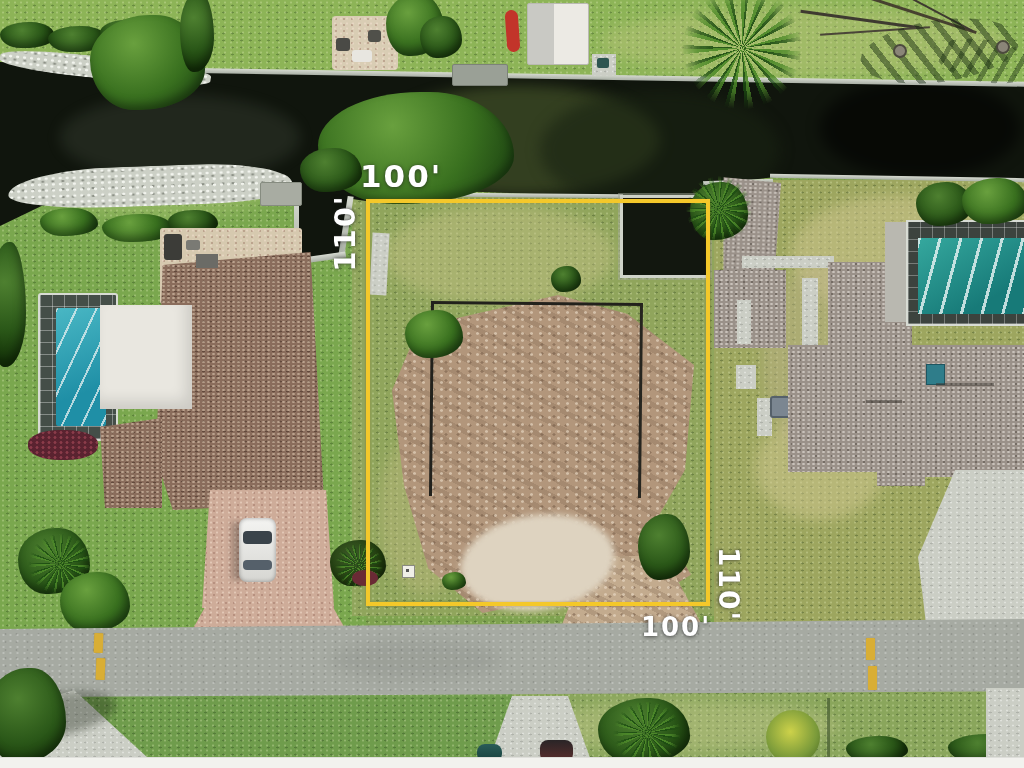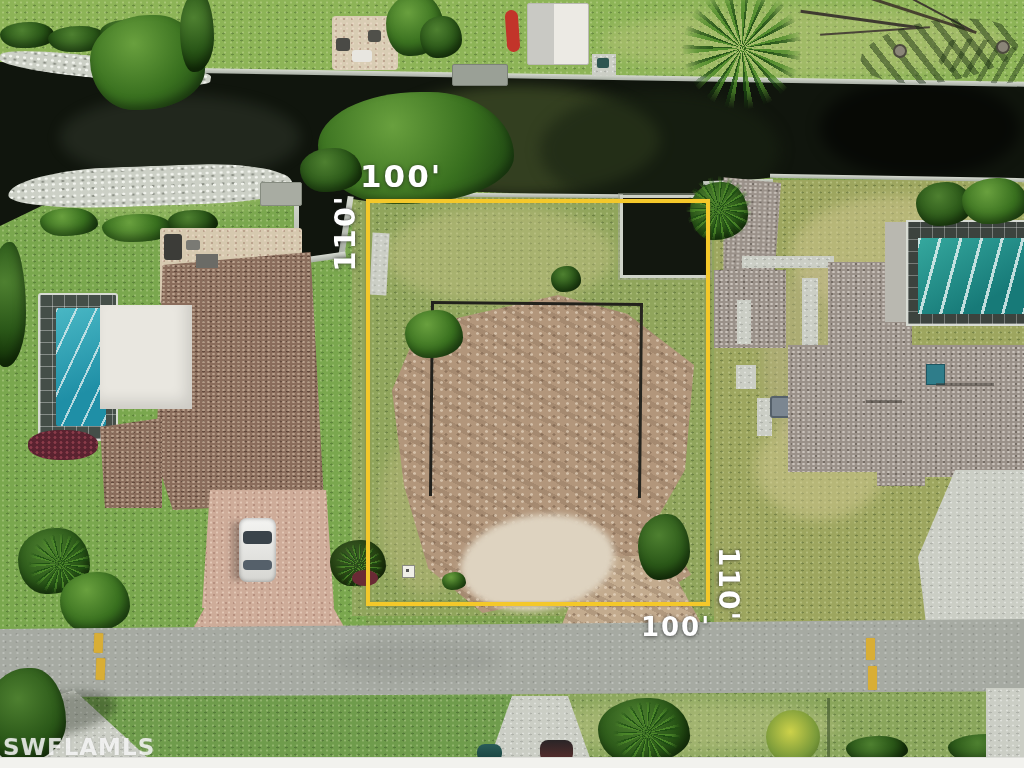--- a/index.html
+++ b/index.html
@@ -230,15 +230,13 @@
   <div class="abs" style="left:827px;top:698px;width:3px;height:60px;background:rgba(40,60,30,.5);"></div>
 
   <div class="abs" style="left:366px;top:199px;width:344px;height:407px;box-sizing:border-box;
        border:4px solid #f4c82a;box-shadow:0 0 2px rgba(120,80,0,.45), inset 0 0 2px rgba(120,80,0,.35);z-index:50;"></div>
   <div class="abs lbl" style="left:360px;top:158px;width:80px;font-size:31px;">100'</div>
   <div class="abs lbl" style="left:305px;top:216px;width:80px;font-size:29px;transform:rotate(-90deg);">110'</div>
   <div class="abs lbl" style="left:688px;top:568px;width:80px;font-size:28px;transform:rotate(90deg);">110'</div>
   <div class="abs lbl" style="left:636px;top:612px;width:80px;font-size:26px;">100'</div>
 
   <div class="abs" style="left:0;top:757px;width:1024px;height:11px;background:#f2f2ee;border-top:1px solid rgba(0,0,0,.08);z-index:70;"></div>
-  <div class="abs" style="left:3px;top:734px;font-size:23px;font-weight:700;letter-spacing:1px;color:rgba(255,255,255,.8);
-              text-shadow:0 0 2px rgba(120,120,120,.4);z-index:80;">SWFLAMLS</div>
 </div>
 
 </body></html>

